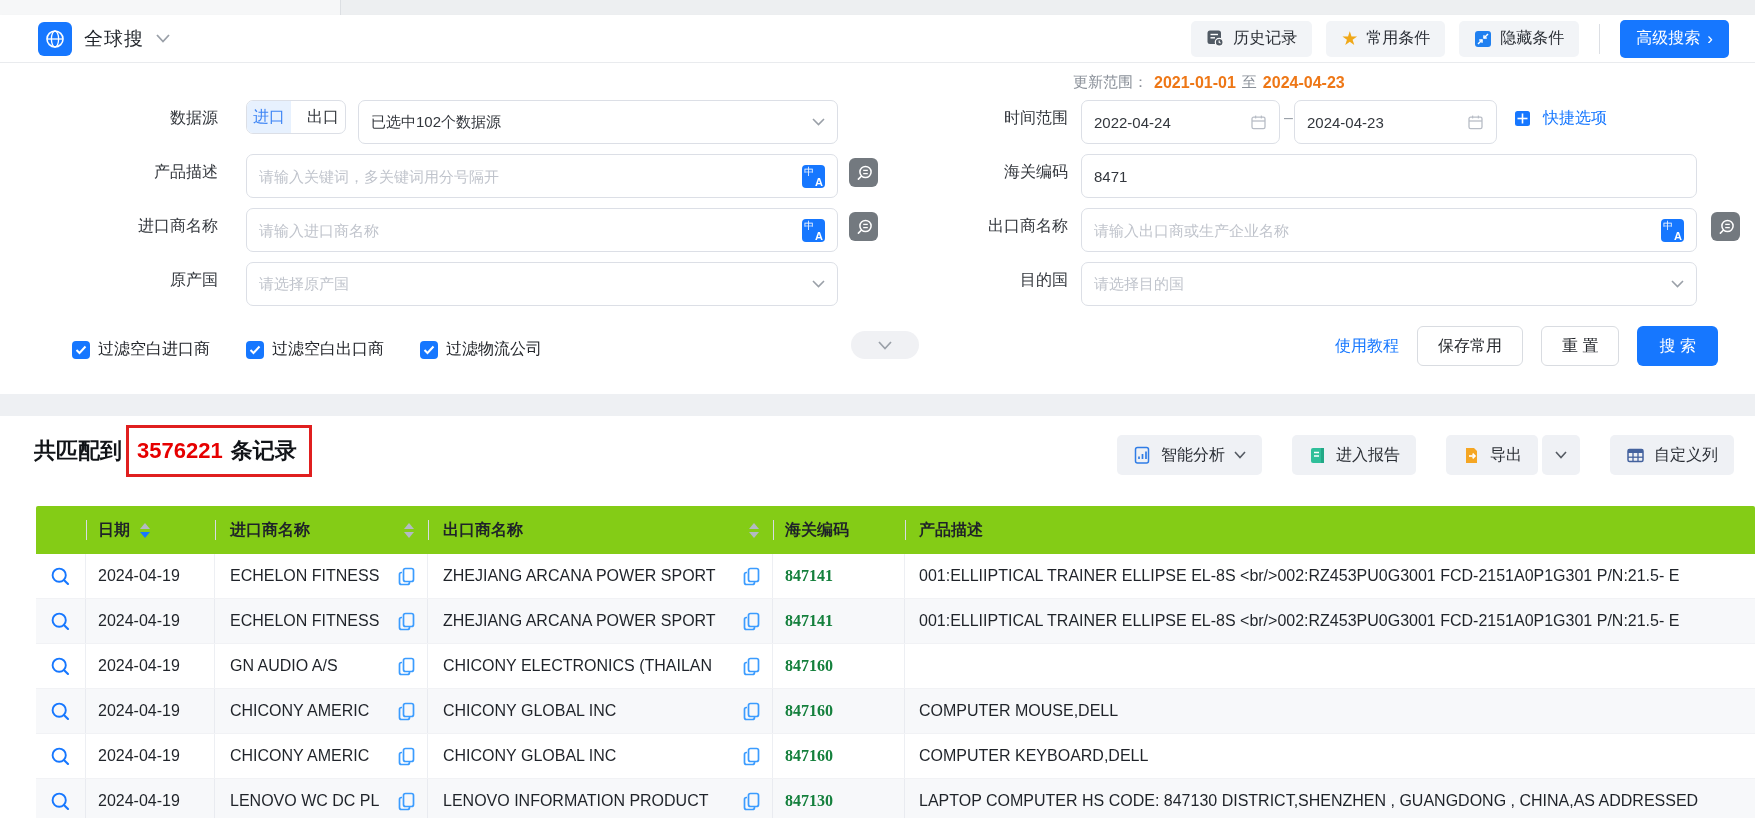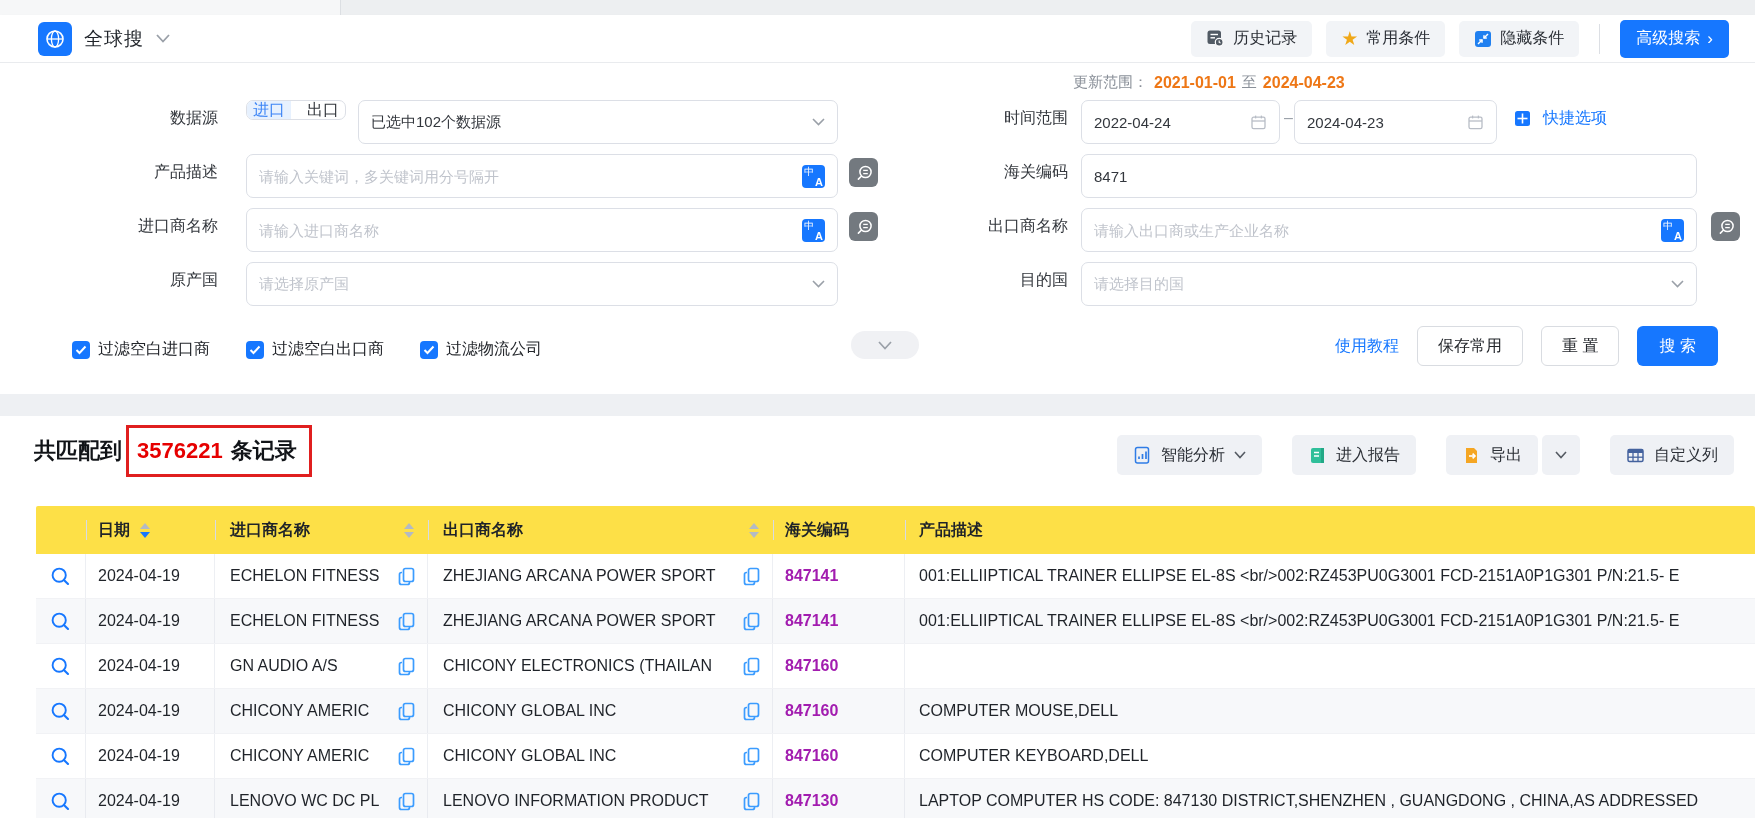--- a/index.html
+++ b/index.html
@@ -27,21 +27,21 @@
   .adv-arrow { font-size:17px; line-height:1; }
 
   
   .form { position:absolute; left:0; top:63px; width:1755px; height:331px; background:#fff; }
   .f-label { position:absolute; font-size:16px; color:#33373d; text-align:right; width:160px; line-height:36px; }
   .f-label.l-left { left:58px; }
   .f-label.l-right { left:908px; }
   .update-range { position:absolute; left:1073px; top:10px; font-size:15px; color:#8a9099; display:flex; gap:6px; align-items:center; }
   .update-range b { color:#ee7716; font-size:16px; }
   .row1 { top:37px; } .row2 { top:91px; } .row3 { top:145px; } .row4 { top:199px; }
-  .seg { position:absolute; left:246px; width:100px; height:20px; border:1px solid #dcdfe6; border-radius:7px; display:flex; overflow:hidden; background:#fff;gap:10px; }
+  .seg { position:absolute; left:246px; width:100px; height:34px; border:1px solid #dcdfe6; border-radius:7px; display:flex; overflow:hidden; background:#fff;gap:10px; }
   .seg-tab { width:50%; display:flex; align-items:center; justify-content:center; font-size:16px; color:#33373d; cursor:pointer; }
   .seg-tab.active { background:#e7f1fe; color:#3f86f5; }
   .fld { position:absolute; height:44px; border:1px solid #dcdfe6; border-radius:7px; background:#fff;
     display:flex; align-items:center; padding:8px 12px; font-size:15px; color:#33373d; }
   .fld .ph { color:#c0c4cc; }
   .fld input { border:none; outline:none; flex:1; font-size:15px; color:#33373d; font-family:inherit; background:transparent; }
   .fld input::placeholder { color:#c0c4cc; }
   .fld .chev { margin-left:auto; }
   .w-left { left:246px; width:592px; }
   .w-right { left:1081px; width:616px; }
@@ -79,40 +79,40 @@
   .red-box .count { font-size:22px; font-weight:bold; color:#e60000; }
   .red-box .suffix { font-size:22px; font-weight:bold; color:#111418; }
   .res-toolbar { position:absolute; right:21px; top:19px; display:flex; align-items:center; gap:30px; }
   .rt-btn { height:40px; background:#eff1f5; border:none; border-radius:5px; padding:0 16px;
     display:flex; align-items:center; gap:9px; font-size:16px; color:#2b2f36; cursor:pointer; font-family:inherit; }
   .rt-group { display:flex; gap:4px; }
   .rt-btn.chev-seg { padding:0 13px; }
 
   
   .table { position:absolute; left:36px; top:90px; width:1719px; }
-  .thead { display:flex; height:48px; background:#fde047; align-items:center; border-radius:2px 2px 0 0; }
+  .thead { display:flex; height:48px; background:#84cc16; align-items:center; border-radius:2px 2px 0 0; }
   .th { position:relative; display:flex; align-items:center; height:100%; font-size:16px; font-weight:bold; color:#1f2329; }
   .th + .th::before { content:""; position:absolute; left:0; top:14px; bottom:14px; width:1px; background:#d7dbe4; }
   .c0 { width:50px; flex:none; display:flex; align-items:center; justify-content:center; }
   .c1 { width:129px; flex:none; padding-left:12px; }
   .c2 { width:213px; flex:none; padding-left:15px; }
   .c3 { width:345px; flex:none; padding-left:15px; }
   .c4 { width:132px; flex:none; padding-left:12px; }
   .c5 { width:850px; flex:none; padding-left:14px; overflow:hidden; white-space:nowrap; }
   .sorter { display:flex; flex-direction:column; gap:3px; margin-left:10px; cursor:pointer; }
   .sorter.at-right { margin-left:auto; margin-right:14px; }
   .car-up { width:0; height:0; border-left:5px solid transparent; border-right:5px solid transparent; border-bottom:6px solid #b3bac4; }
   .car-dn { width:0; height:0; border-left:5px solid transparent; border-right:5px solid transparent; border-top:6px solid #b3bac4; }
   .car-dn.active { border-top-color:#1677ff; }
   .tbody .trow { display:flex; height:45px; align-items:center; border-bottom:1px solid #f1f2f5; background:#fff; }
   .tbody .trow:nth-child(even) { background:#f7f8fa; }
   .td { font-size:16px; color:#1f2329; display:flex; align-items:center; height:100%; }
   .td.c1,.td.c5 { display:block; line-height:44px; }
   .td .cell-text { flex:1; overflow:hidden; white-space:nowrap; }
-  .td.c4 { color:#a21caf; font-weight:bold; }
+  .td.c4 { color:#15803d; font-weight:bold;font-family:Liberation Serif, serif; }
   .copy-btn { flex:none; margin-right:12px; cursor:pointer; display:flex; }
   .mag-btn { cursor:pointer; display:flex; }
   .td.c0,.td.c1,.td.c2,.td.c3,.td.c4 { border-right:1px solid rgba(215,219,228,.45); }
 </style>
 </head>
 <body>
 
 <div class="screen">
 
   <div class="os-strip">

